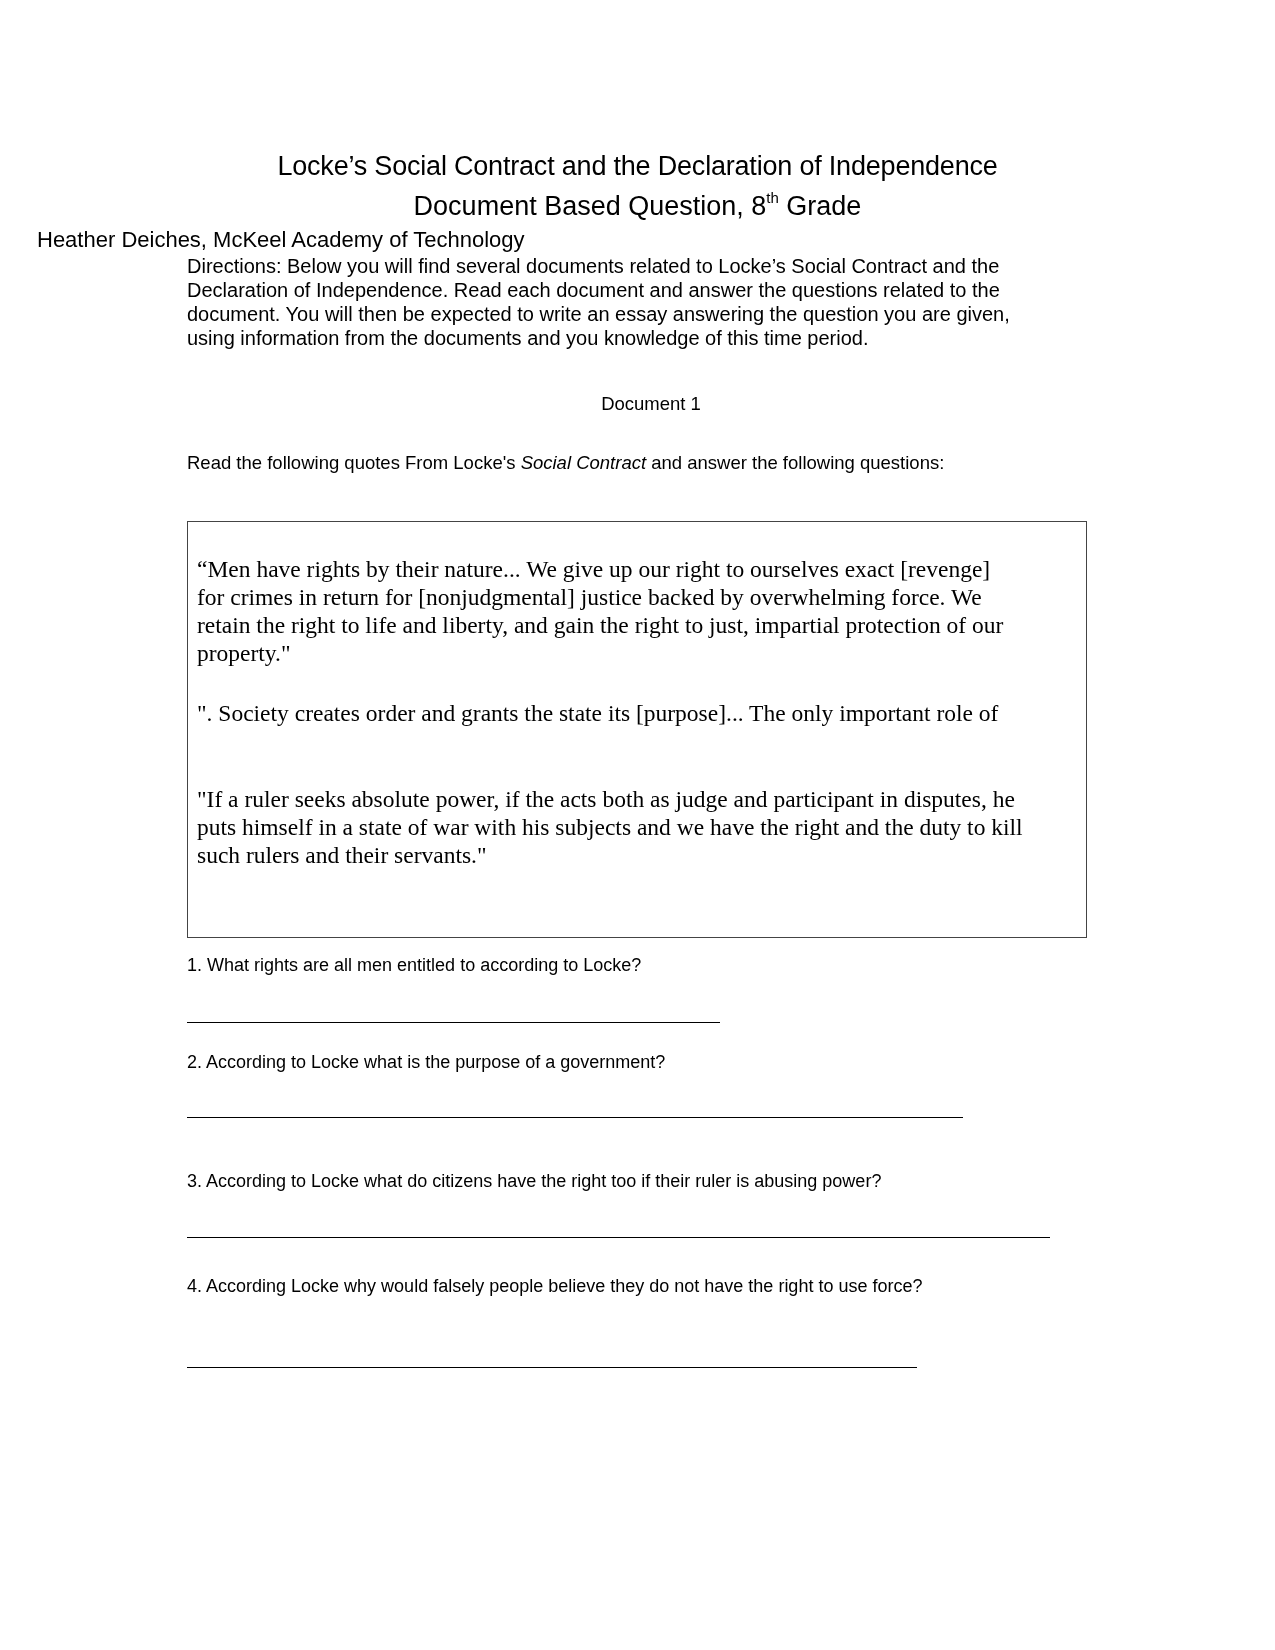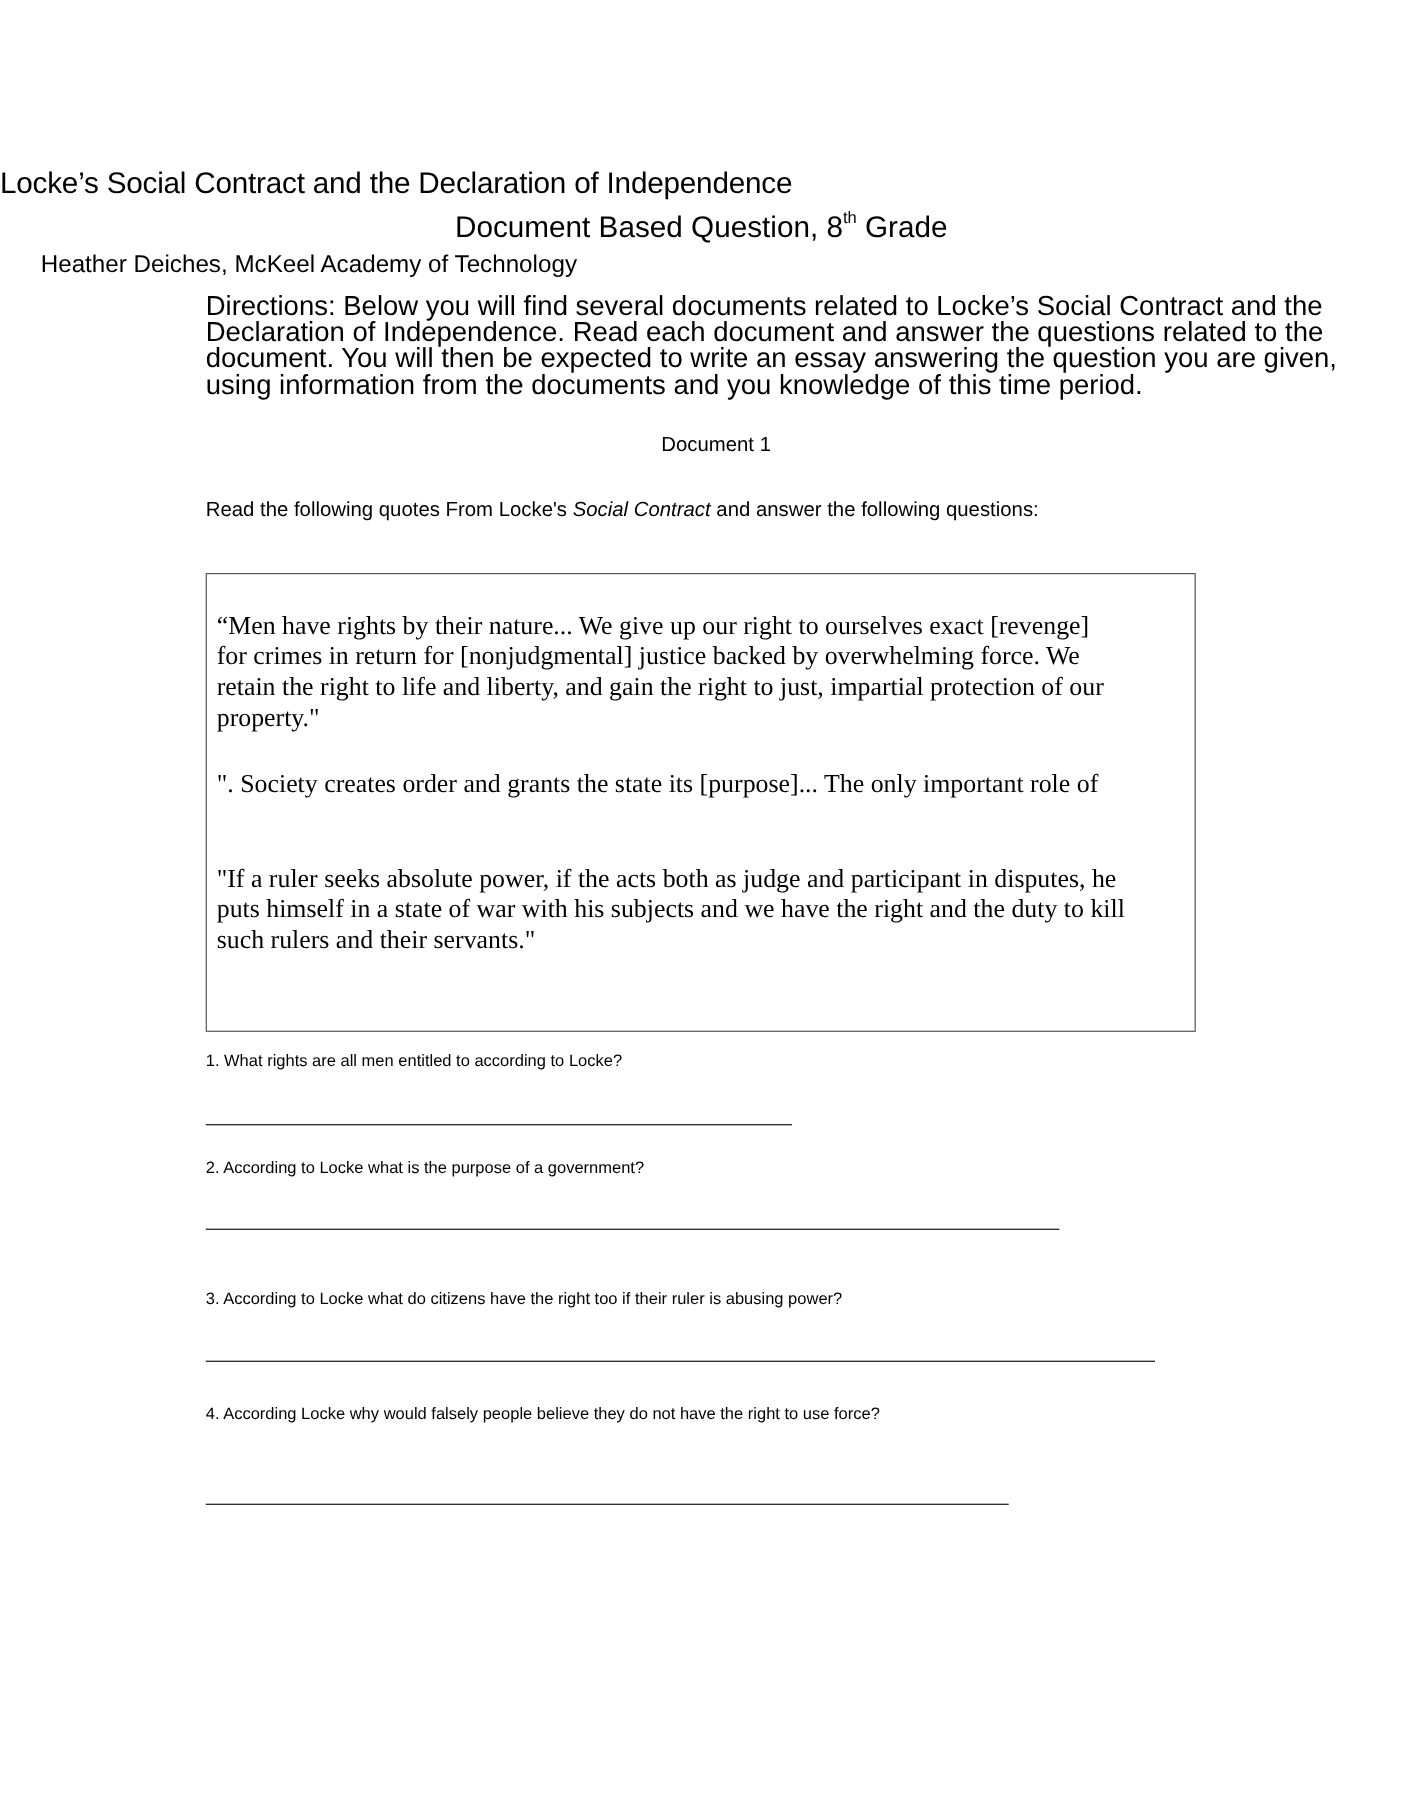--- a/index.html
+++ b/index.html
@@ -1,34 +1,34 @@
 <!DOCTYPE html>
 <html><head>
 <meta charset="utf-8">
 <style>
   html, body { margin: 0; padding: 0; background: #ffffff; }
   body { width: 1275px; height: 1650px; position: relative; overflow: hidden; color: #000; }
   .sans { font-family: "Liberation Sans", "DejaVu Sans", sans-serif; }
   .serif { font-family: "Liberation Serif", "DejaVu Serif", serif; }
   .abs { position: absolute; }
-  .title1 { top: 150px; left: 0; width: 1275px; font-size: 27px; line-height: 32px; letter-spacing: -0.2px; }
+  .title1 { top: 150px; left: 0; width: 1275px; text-align: center; font-size: 27px; line-height: 32px; letter-spacing: -0.2px; }
   .title2 { top: 190px; left: 0; width: 1275px; text-align: center; font-size: 27px; line-height: 32px; }
   .title2 sup { font-size: 15px; vertical-align: 12px; line-height: 0; }
   .title3 { top: 226px; left: 0; width: 1275px; font-size: 22px; line-height: 28px; margin-left: 37px; }
-  .directions { top: 266px; left: 187px; width: 900px; font-size: 25px; line-height: 24px; }
+  .directions { top: 254px; left: 187px; width: 900px; font-size: 20px; line-height: 24px; }
   .directions div { white-space: nowrap; }
   .doc-label { top: 392px; left: 0; width: 1270px; text-align: center; font-size: 18.5px; line-height: 24px; padding-left: 16px; }
   .read-line { top: 451px; left: 187px; font-size: 18.5px; line-height: 24px; white-space: nowrap; }
   .read-line i { font-style: italic; }
   .quote-box { top: 521px; left: 187px; width: 900px; height: 417px; border: 1.5px solid #444; box-sizing: border-box; }
   .quote { position: absolute; left: 9px; font-size: 23.5px; line-height: 28px; white-space: nowrap; }
   .q1 { top: 33px; }
   .q2 { top: 177px; }
   .q3 { top: 263px; }
-  .question { left: 187px; font-size: 15px; line-height: 24px; white-space: nowrap; }
+  .question { left: 187px; font-size: 18px; line-height: 24px; white-space: nowrap; }
   .answer-line { left: 187px; height: 0; border-top: 1.3px solid #000; }
 </style>
 </head>
 <body>
 
 <div>
 
   <div class="abs sans title1">Locke’s Social Contract and the Declaration of Independence</div>
   <div class="abs sans title2"><span>Document Based Question, 8</span><sup>th</sup><span> Grade</span></div>
   <div class="abs sans title3">Heather Deiches, McKeel Academy of Technology</div>

